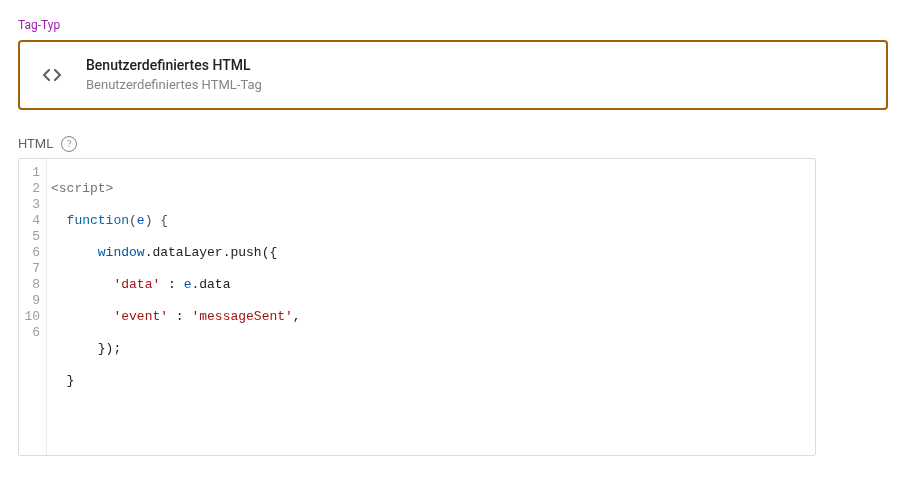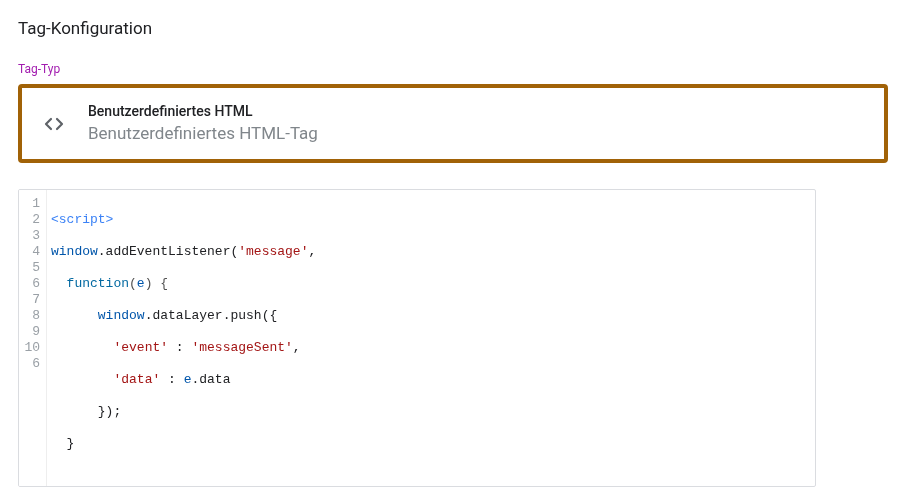--- a/index.html
+++ b/index.html
@@ -17,21 +17,21 @@
       color: #202124;
       margin-bottom: 24px;
     }
     .field-label {
       font-size: 12px;
       color: #a21caf;
       margin-bottom: 8px;
       display: block;
     }
     .tag-type-card {
-      border: 4px solid #a16207;
+      border: 2px solid #a16207;
       border-radius: 4px;
       padding: 14px 18px;
       display: flex;
       align-items: center;
       gap: 20px;
       margin-bottom: 26px;
       cursor: pointer;
     }
     .tag-type-icon {
       width: 28px;
@@ -44,21 +44,21 @@
     }
     .tag-type-icon svg { width: 24px; height: 24px; }
     .tag-type-texts { display: flex; flex-direction: column; }
     .tag-type-title {
       font-size: 14px;
       font-weight: 500;
       color: #202124;
       line-height: 1.4;
     }
     .tag-type-sub {
-      font-size: 17px;
+      font-size: 13px;
       color: #80868b;
       line-height: 1.4;
     }
     .html-label-row {
       display: flex;
       align-items: center;
       gap: 8px;
       margin-bottom: 6px;
     }
     .html-label {
@@ -101,71 +101,73 @@
     }
     .gutter div { height: 16px; }
     .code-area {
       padding: 6px 4px;
       white-space: pre;
       overflow: auto;
       flex: 1;
       font-family: inherit;
     }
     .code-area .line { height: 16px; }
-    .tok-tag   { color: #3b82f6; }
+    .tok-tag   { color: #737373; }
     .tok-kw    { color: #0369a1; }
     .tok-str   { color: #a31515; }
     .tok-ident { color: #0055aa; }
     .tok-plain { color: #202124; }
     .tok-punct { color: #505050; }
   </style>
 </head>
 <body>
 
 <div class="container">
 
-  <h1 class="section-title">Tag-Konfiguration</h1>
 
   <span class="field-label">Tag-Typ</span>
 
   <div class="tag-type-card">
     <span class="tag-type-icon">
       <svg viewBox="0 0 24 24" fill="none" stroke="currentColor" stroke-width="2.2" stroke-linecap="round" stroke-linejoin="round">
         <polyline points="9 7 4 12 9 17"></polyline>
         <polyline points="15 7 20 12 15 17"></polyline>
       </svg>
     </span>
     <div class="tag-type-texts">
       <span class="tag-type-title">Benutzerdefiniertes HTML</span>
       <span class="tag-type-sub">Benutzerdefiniertes HTML-Tag</span>
     </div>
   </div>
 
+  <div class="html-label-row">
+    <span class="html-label">HTML</span>
+    <span class="help-icon">?</span>
+  </div>
 
   <div class="code-editor">
     <div class="gutter">
       <div>1</div>
       <div>2</div>
       <div>3</div>
       <div>4</div>
       <div>5</div>
       <div>6</div>
       <div>7</div>
       <div>8</div>
       <div>9</div>
       <div>10</div>
       <div>6</div>
     </div>
     <div class="code-area">
 <div class="line"><span class="tok-tag">&lt;script&gt;</span></div>
-<div class="line"><span class="tok-ident">window</span><span class="tok-plain">.addEventListener(</span><span class="tok-str">'message'</span><span class="tok-plain">,</span></div>
 <div class="line"><span class="tok-plain">  </span><span class="tok-kw">function</span><span class="tok-punct">(</span><span class="tok-ident">e</span><span class="tok-punct">) {</span></div>
 <div class="line"><span class="tok-plain">      </span><span class="tok-ident">window</span><span class="tok-plain">.dataLayer.push({</span></div>
+<div class="line"><span class="tok-plain">        </span><span class="tok-str">'data'</span><span class="tok-plain"> : </span><span class="tok-ident">e</span><span class="tok-plain">.data</span></div>
 <div class="line"><span class="tok-plain">        </span><span class="tok-str">'event'</span><span class="tok-plain"> : </span><span class="tok-str">'messageSent'</span><span class="tok-plain">,</span></div>
-<div class="line"><span class="tok-plain">        </span><span class="tok-str">'data'</span><span class="tok-plain"> : </span><span class="tok-ident">e</span><span class="tok-plain">.data</span></div>
 <div class="line"><span class="tok-plain">      });</span></div>
 <div class="line"><span class="tok-plain">  }</span></div>
 
 
     </div>
   </div>
 
 </div>
 
 </body></html>

